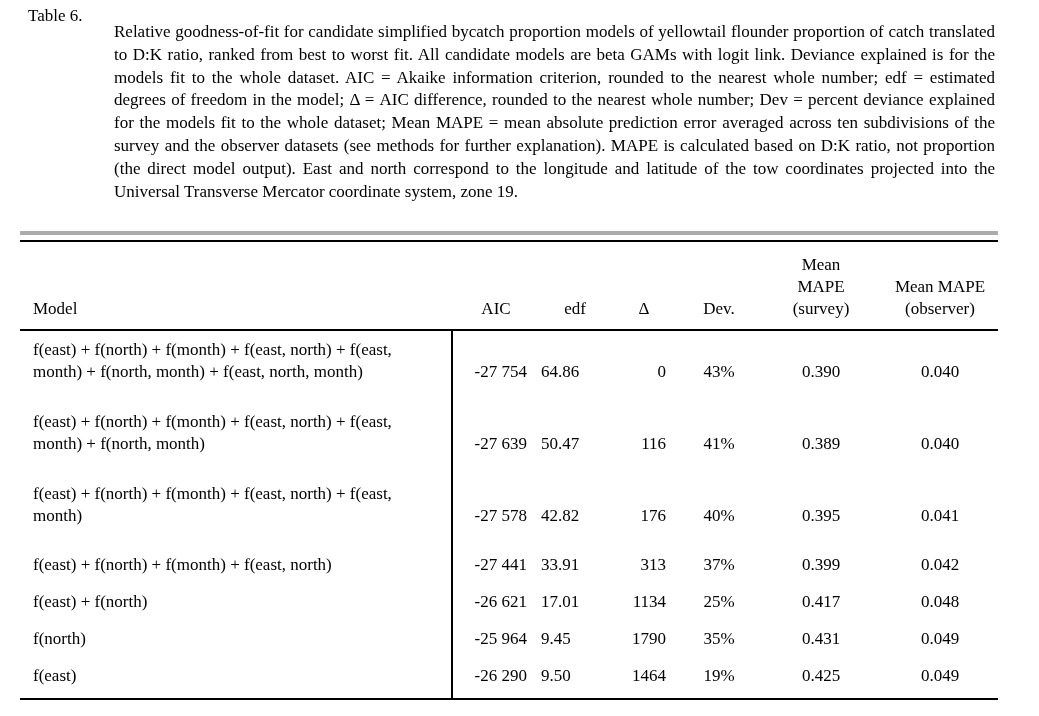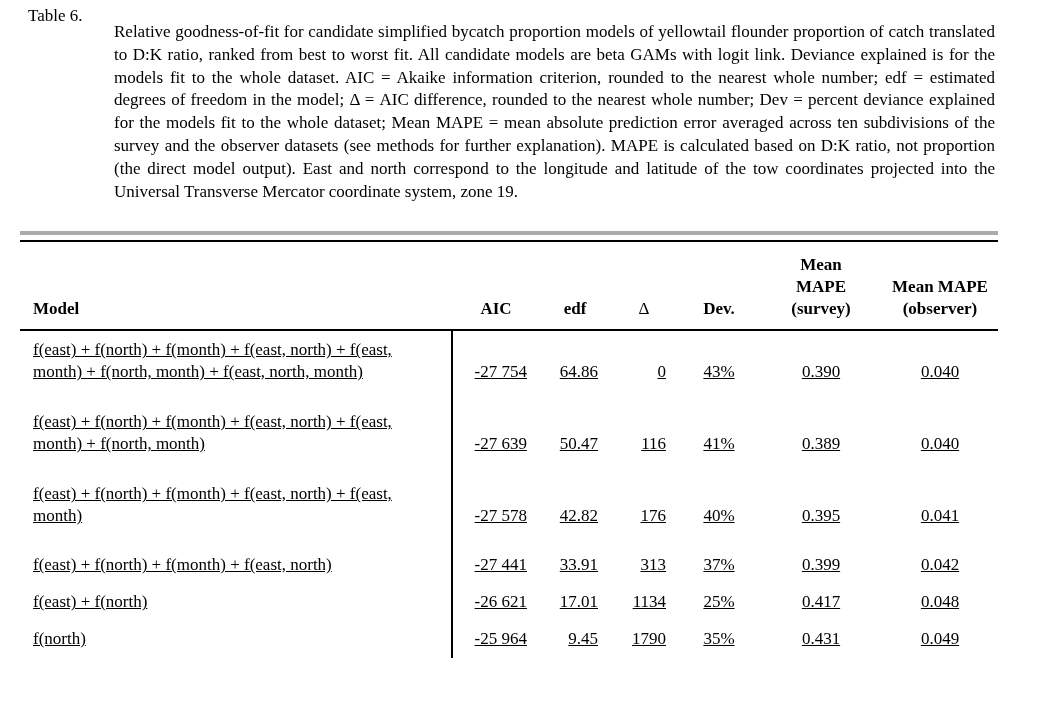--- a/index.html
+++ b/index.html
@@ -35,36 +35,36 @@
   .rule-black { height: 2px; background-color: #000; margin-top: 5px; }
 
   table {
     width: 100%;
     border-collapse: collapse;
     table-layout: fixed;
     font-size: 17px;
     line-height: 22px;
   }
   th {
-    font-weight: bold;
+    font-weight: normal;
     vertical-align: bottom;
     text-align: center;
     padding: 12px 0 9px 0;
     border-bottom: 2px solid #000;
   }
   th.model { text-align: left; padding-left: 13px; margin-top: 48px; }
   th.delta { font-weight: normal; }
-  td { vertical-align: bottom; text-decoration: underline; }
+  td { vertical-align: bottom; }
   td.model {
     border-right: 2px solid #000;
     padding-left: 13px;
     padding-right: 16px;
   }
   td.aic   { text-align: right; padding-right: 13px; }
-  td.edf   { text-align: right; padding-right: 12px; }
+  td.edf   { text-align: left; padding-right: 12px; }
   td.delta { text-align: right; padding-right: 12px; }
   td.dev   { text-align: center; }
   td.ms    { text-align: center; }
   td.mo    { text-align: center; }
   tr.tall td  { padding-top: 8px; padding-bottom: 20px; }
   tr.short td { padding-top: 7px; padding-bottom: 8px; }
   tr.last td  { padding-bottom: 11px; border-bottom: 2px solid #000; }
 </style>
 </head>
 <body>
@@ -156,17 +156,26 @@
         </tr>
         <tr class="short">
           <td class="model">f(north)</td>
           <td class="aic">-25 964</td>
           <td class="edf">9.45</td>
           <td class="delta">1790</td>
           <td class="dev">35%</td>
           <td class="ms">0.431</td>
           <td class="mo">0.049</td>
         </tr>
+        <tr class="short last">
+          <td class="model">f(east)</td>
+          <td class="aic">-26 290</td>
+          <td class="edf">9.50</td>
+          <td class="delta">1464</td>
+          <td class="dev">19%</td>
+          <td class="ms">0.425</td>
+          <td class="mo">0.049</td>
+        </tr>
       </tbody>
     </table>
   </div>
 
 </div>
 
 </body></html>

